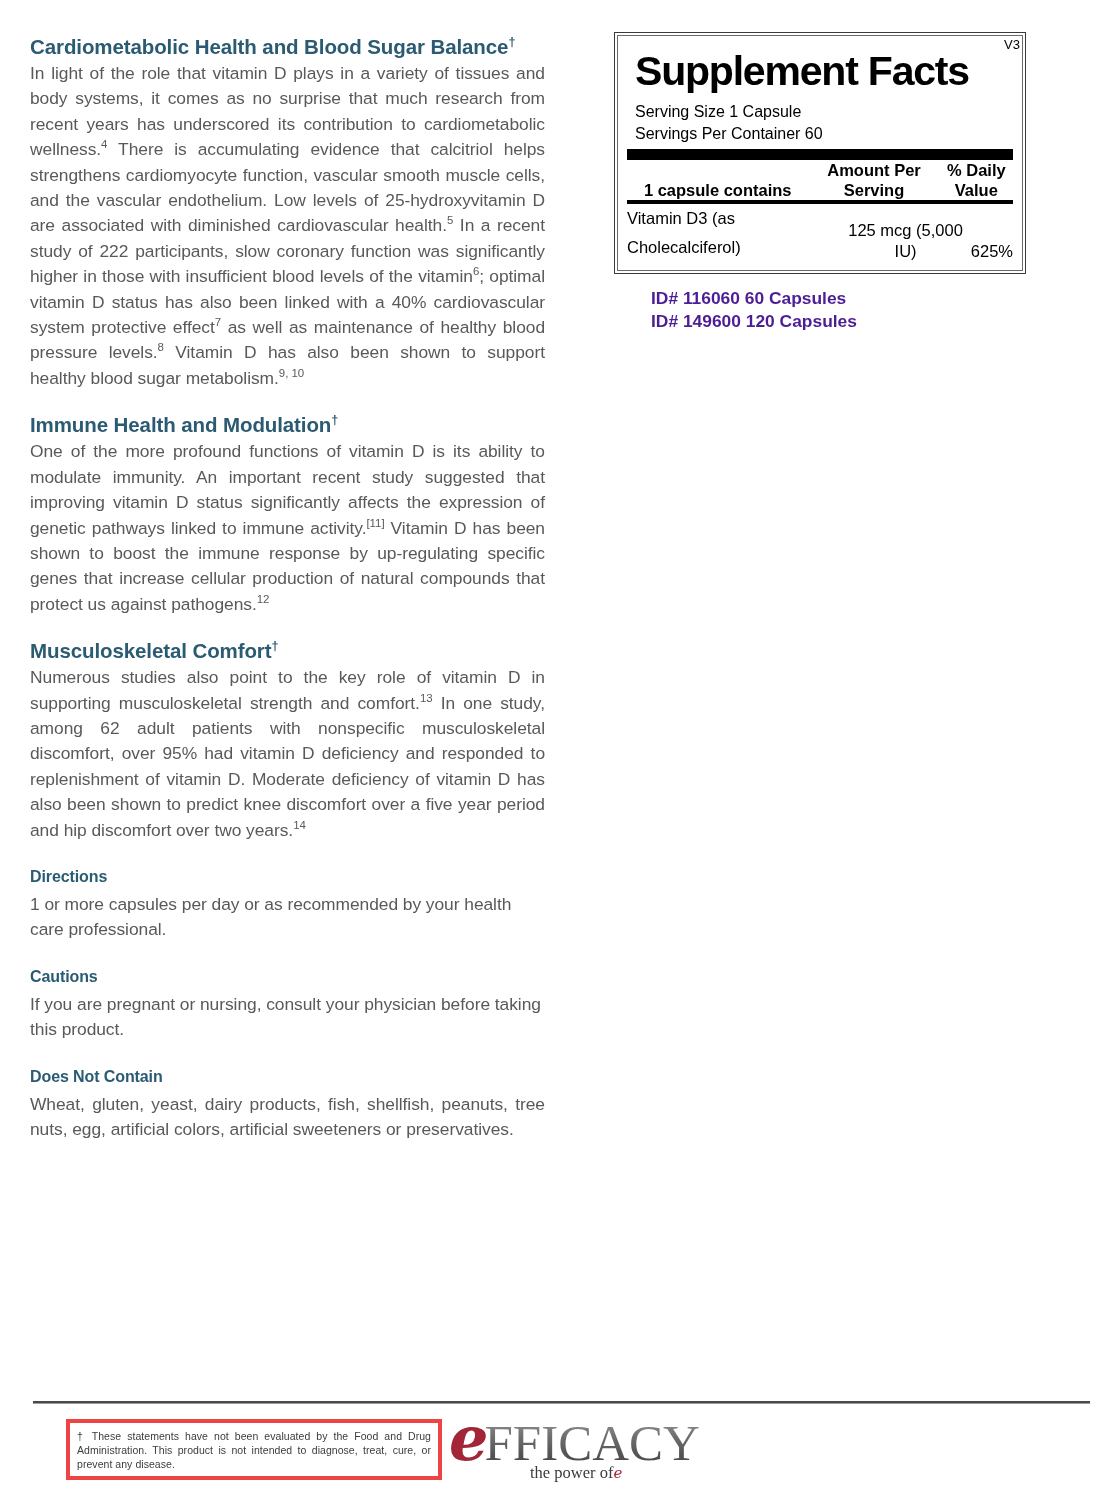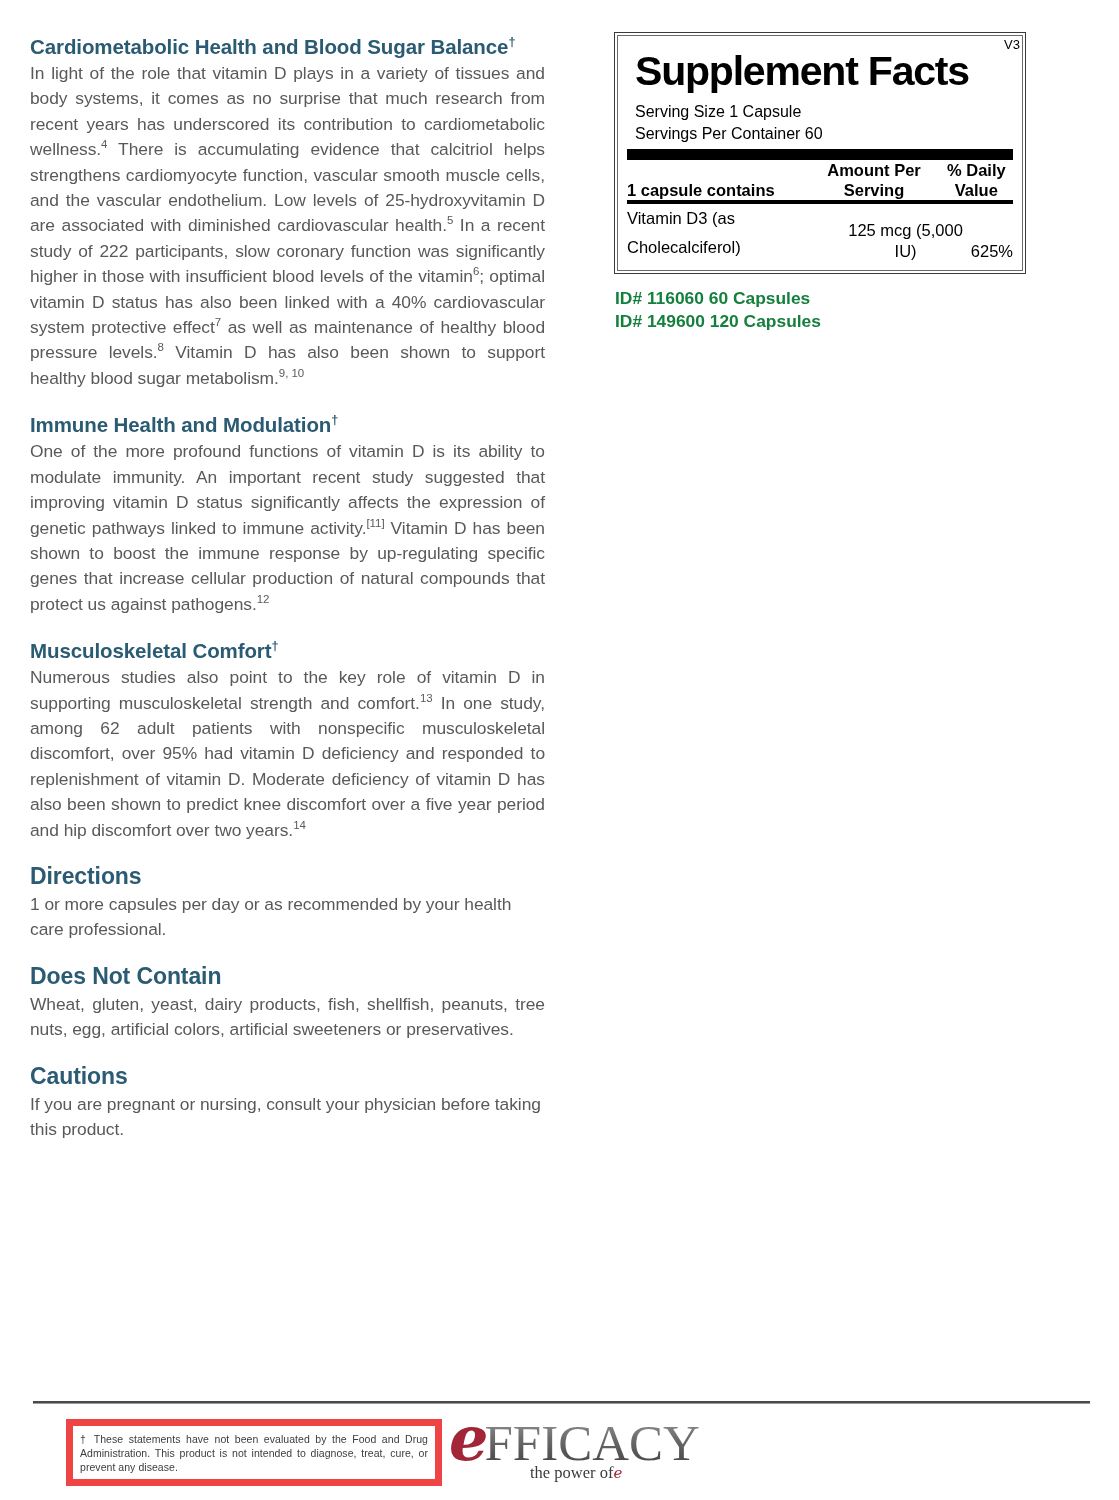--- a/index.html
+++ b/index.html
@@ -48,21 +48,21 @@
     letter-spacing: -0.05px;
   }
   .body-text.ragged { text-align: left; }
   .body-text sup {
     font-size: 0.66em;
     vertical-align: super;
     line-height: 0;
   }
 
   
-  .section.tight .sec-head { font-size: 23px; margin-bottom: 3px; }
+  .section.tight .sec-head { font-size: 16px; margin-bottom: 3px; }
 
   
   .sf-wrap {
     position: absolute;
     left: 614px;
     top: 32px;
     width: 412px;
   }
   .sf-box {
     border: 1.5px solid #3a3a3a;
@@ -117,21 +117,21 @@
     border-collapse: collapse;
     font-size: 16px;
     color: #000;
   }
   table.sf-table th,
   table.sf-table td {
     padding: 0;
     vertical-align: bottom;
   }
   .sf-th-label {
-    text-align: left;
+    text-align: center;
     font-weight: bold;
     font-size: 16.5px;
     line-height: 20px;
     padding-top: 2px;
     width: 47%;
   }
   .sf-th-amount {
     text-align: center;
     font-weight: bold;
     font-size: 16.5px;
@@ -166,44 +166,45 @@
     text-align: center;
     font-size: 16.5px;
     line-height: 21px;
     vertical-align: top;
     padding-top: 3px;
     padding-right: 2px;
   }
 
   .sf-ids {
     margin-top: 13px;
-    color: #15803d;
+    color: #4c1d95;
     font-weight: bold;
     font-size: 17.4px;
     line-height: 23px;
     padding-left: 1px;
+    margin-left: 36px;
   }
 
   
   .footer-rule {
     position: absolute;
     left: 33px;
     top: 1401px;
     width: 1057px;
     height: 0;
     border-top: 2px solid #4a4a4a;
     border-bottom: 1px solid #9a9a9a;
   }
   .disclaimer-box {
     position: absolute;
     left: 66px;
     top: 1419px;
     width: 376px;
     box-sizing: border-box;
-    border: 7px solid #ef4444;
+    border: 4px solid #ef4444;
     padding: 6px 7px 5px 7px;
   }
   .disclaimer-text {
     font-size: 10.5px;
     line-height: 14px;
     color: #3c3c3c;
     margin: 0;
     text-align: justify;
     letter-spacing: 0.05px;
   }
@@ -276,27 +277,27 @@
     <h2 class="sec-head"><span>Musculoskeletal Comfort</span><sup>†</sup></h2>
     <p class="body-text">Numerous studies also point to the key role of vitamin D in supporting musculoskeletal strength and comfort.<sup>13</sup> In one study, among 62 adult patients with nonspecific musculoskeletal discomfort, over 95% had vitamin D deficiency and responded to replenishment of vitamin D. Moderate deficiency of vitamin D has also been shown to predict knee discomfort over a five year period and hip discomfort over two years.<sup>14</sup></p>
   </div>
 
   <div class="section tight">
     <h2 class="sec-head"><span>Directions</span></h2>
     <p class="body-text ragged">1 or more capsules per day or as recommended by your health care professional.</p>
   </div>
 
   <div class="section tight">
+    <h2 class="sec-head"><span>Cautions</span></h2>
+    <p class="body-text ragged">If you are pregnant or nursing, consult your physician before taking this product.</p>
+  </div>
+
+  <div class="section tight">
     <h2 class="sec-head"><span>Does Not Contain</span></h2>
     <p class="body-text">Wheat, gluten, yeast, dairy products, fish, shellfish, peanuts, tree nuts, egg, artificial colors, artificial sweeteners or preservatives.</p>
-  </div>
-
-  <div class="section tight">
-    <h2 class="sec-head"><span>Cautions</span></h2>
-    <p class="body-text ragged">If you are pregnant or nursing, consult your physician before taking this product.</p>
   </div>
 
 </div>
 
 <div class="sf-wrap">
   <div class="sf-box">
     <div class="sf-inner">
       <div class="sf-version">V3</div>
       <div class="sf-title">Supplement Facts</div>
       <div class="sf-serving">Serving Size 1 Capsule</div>

